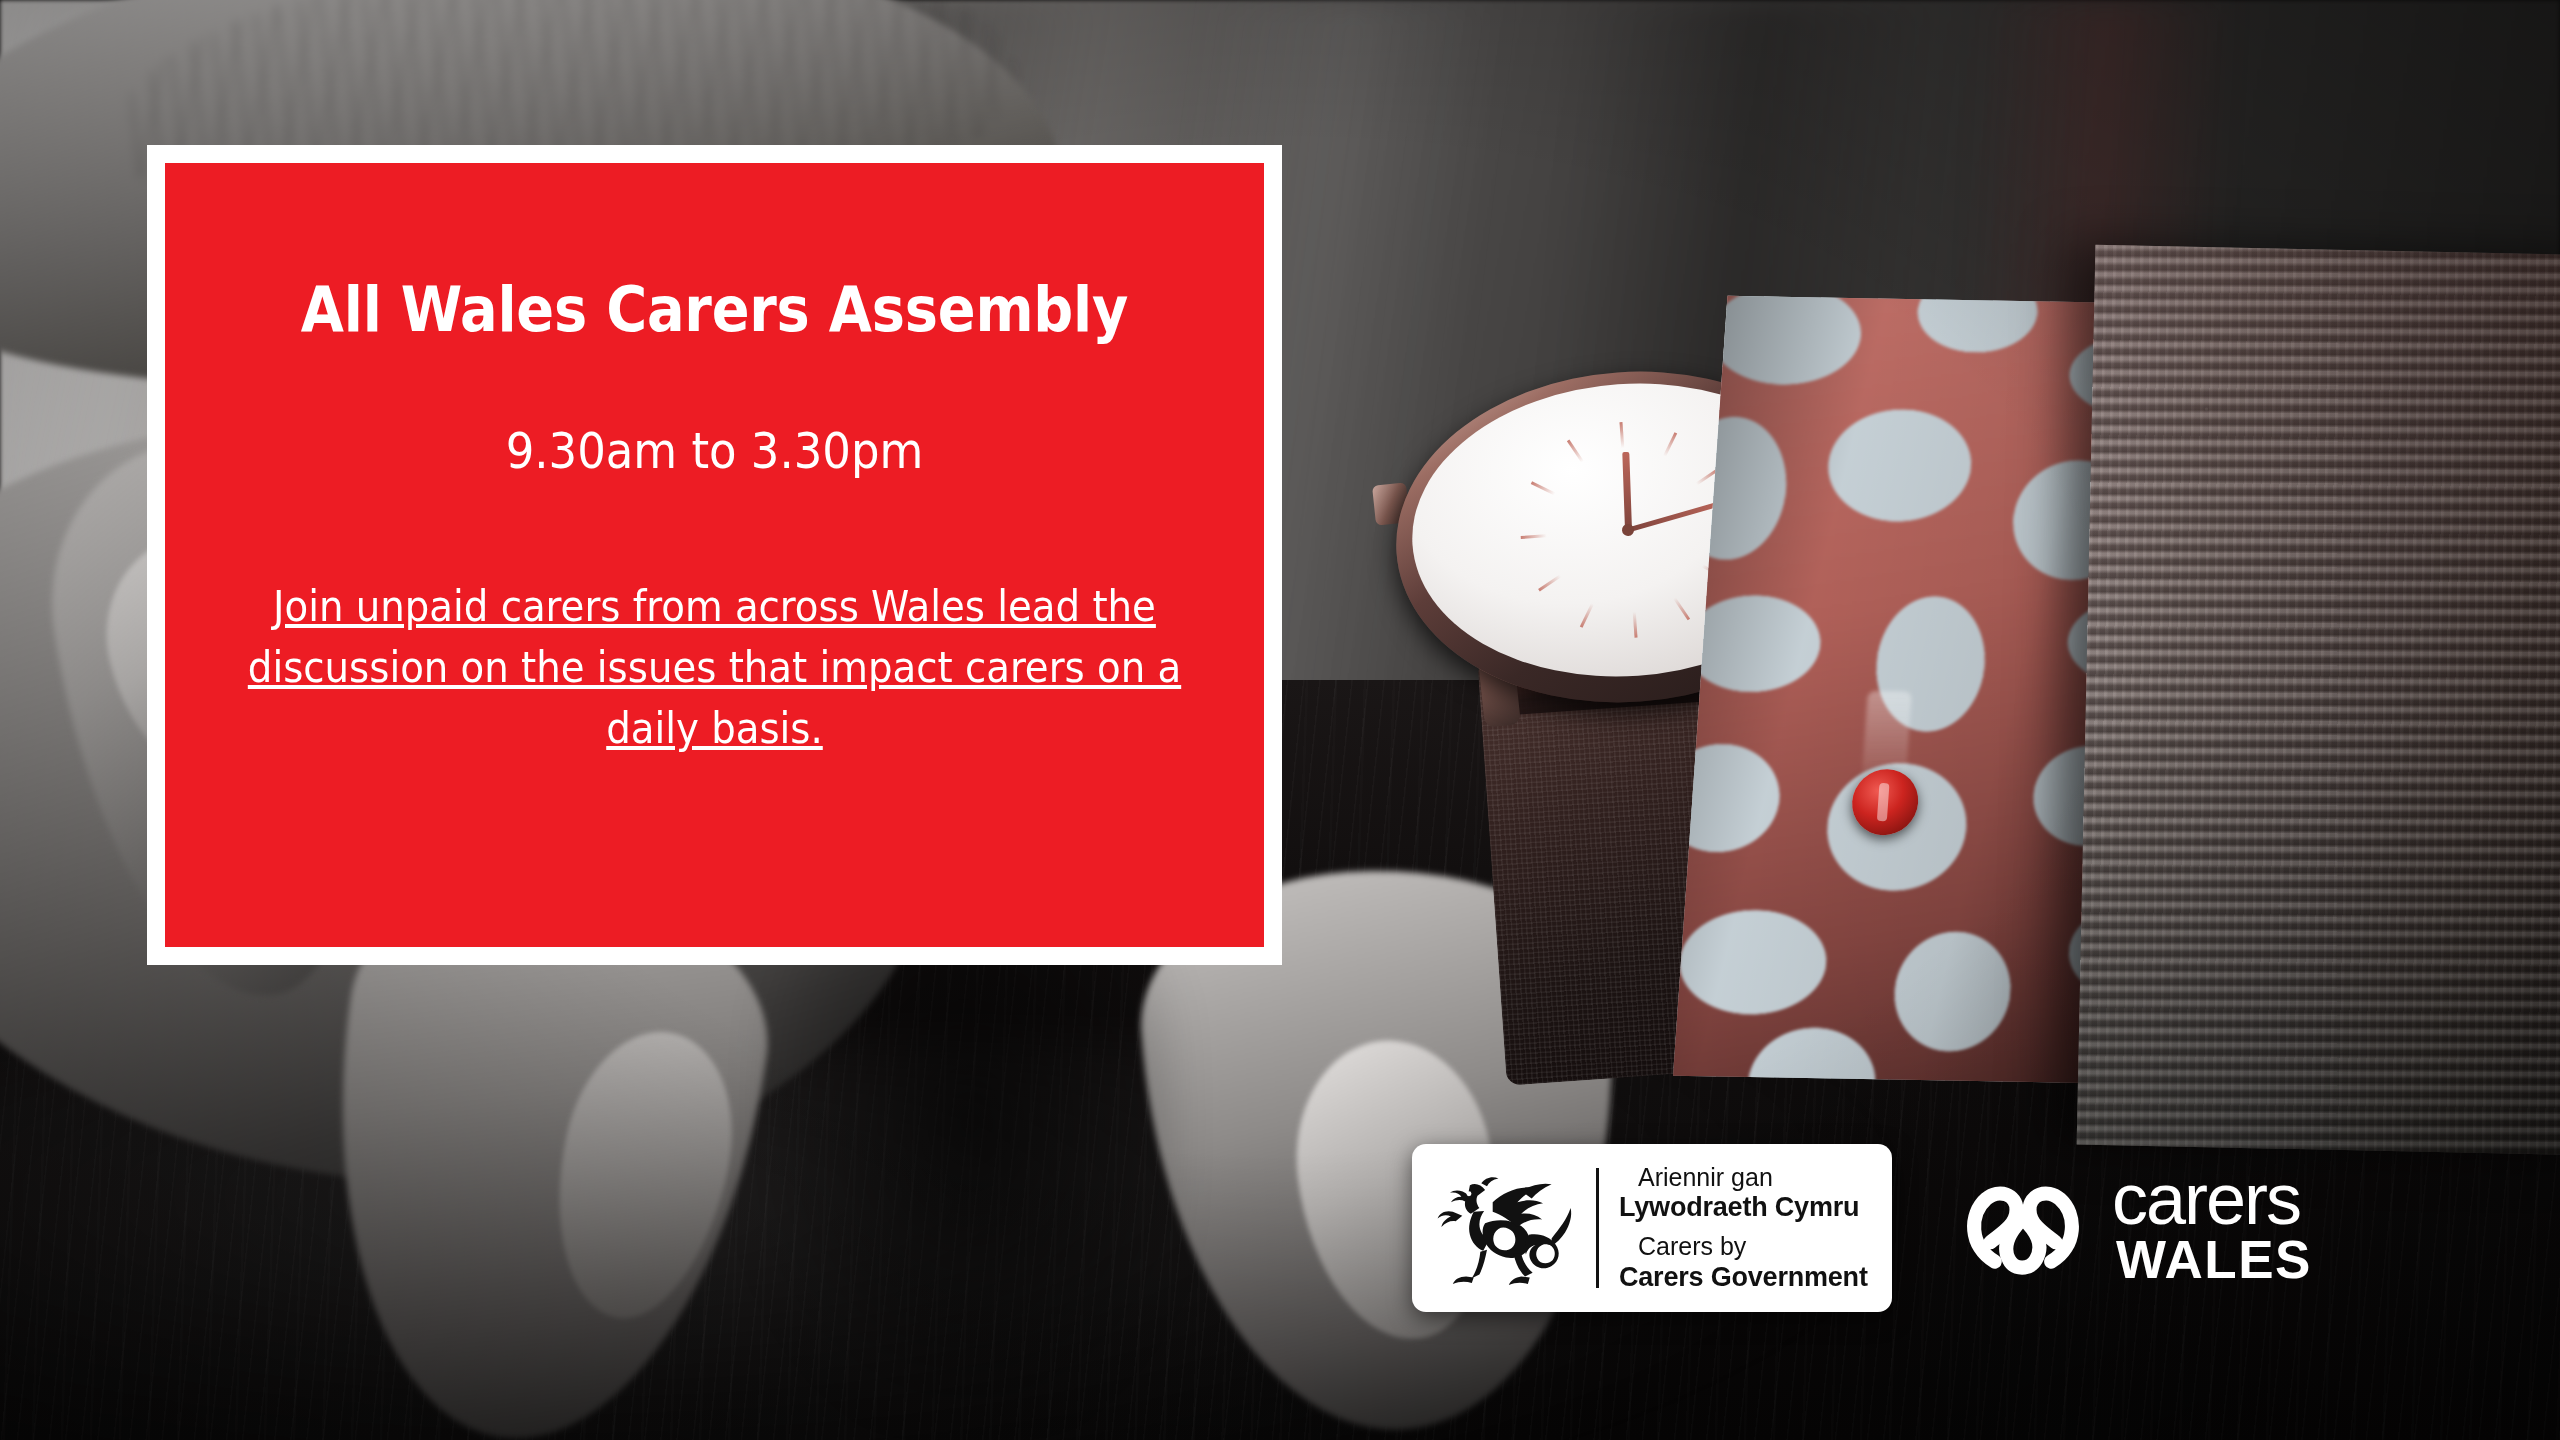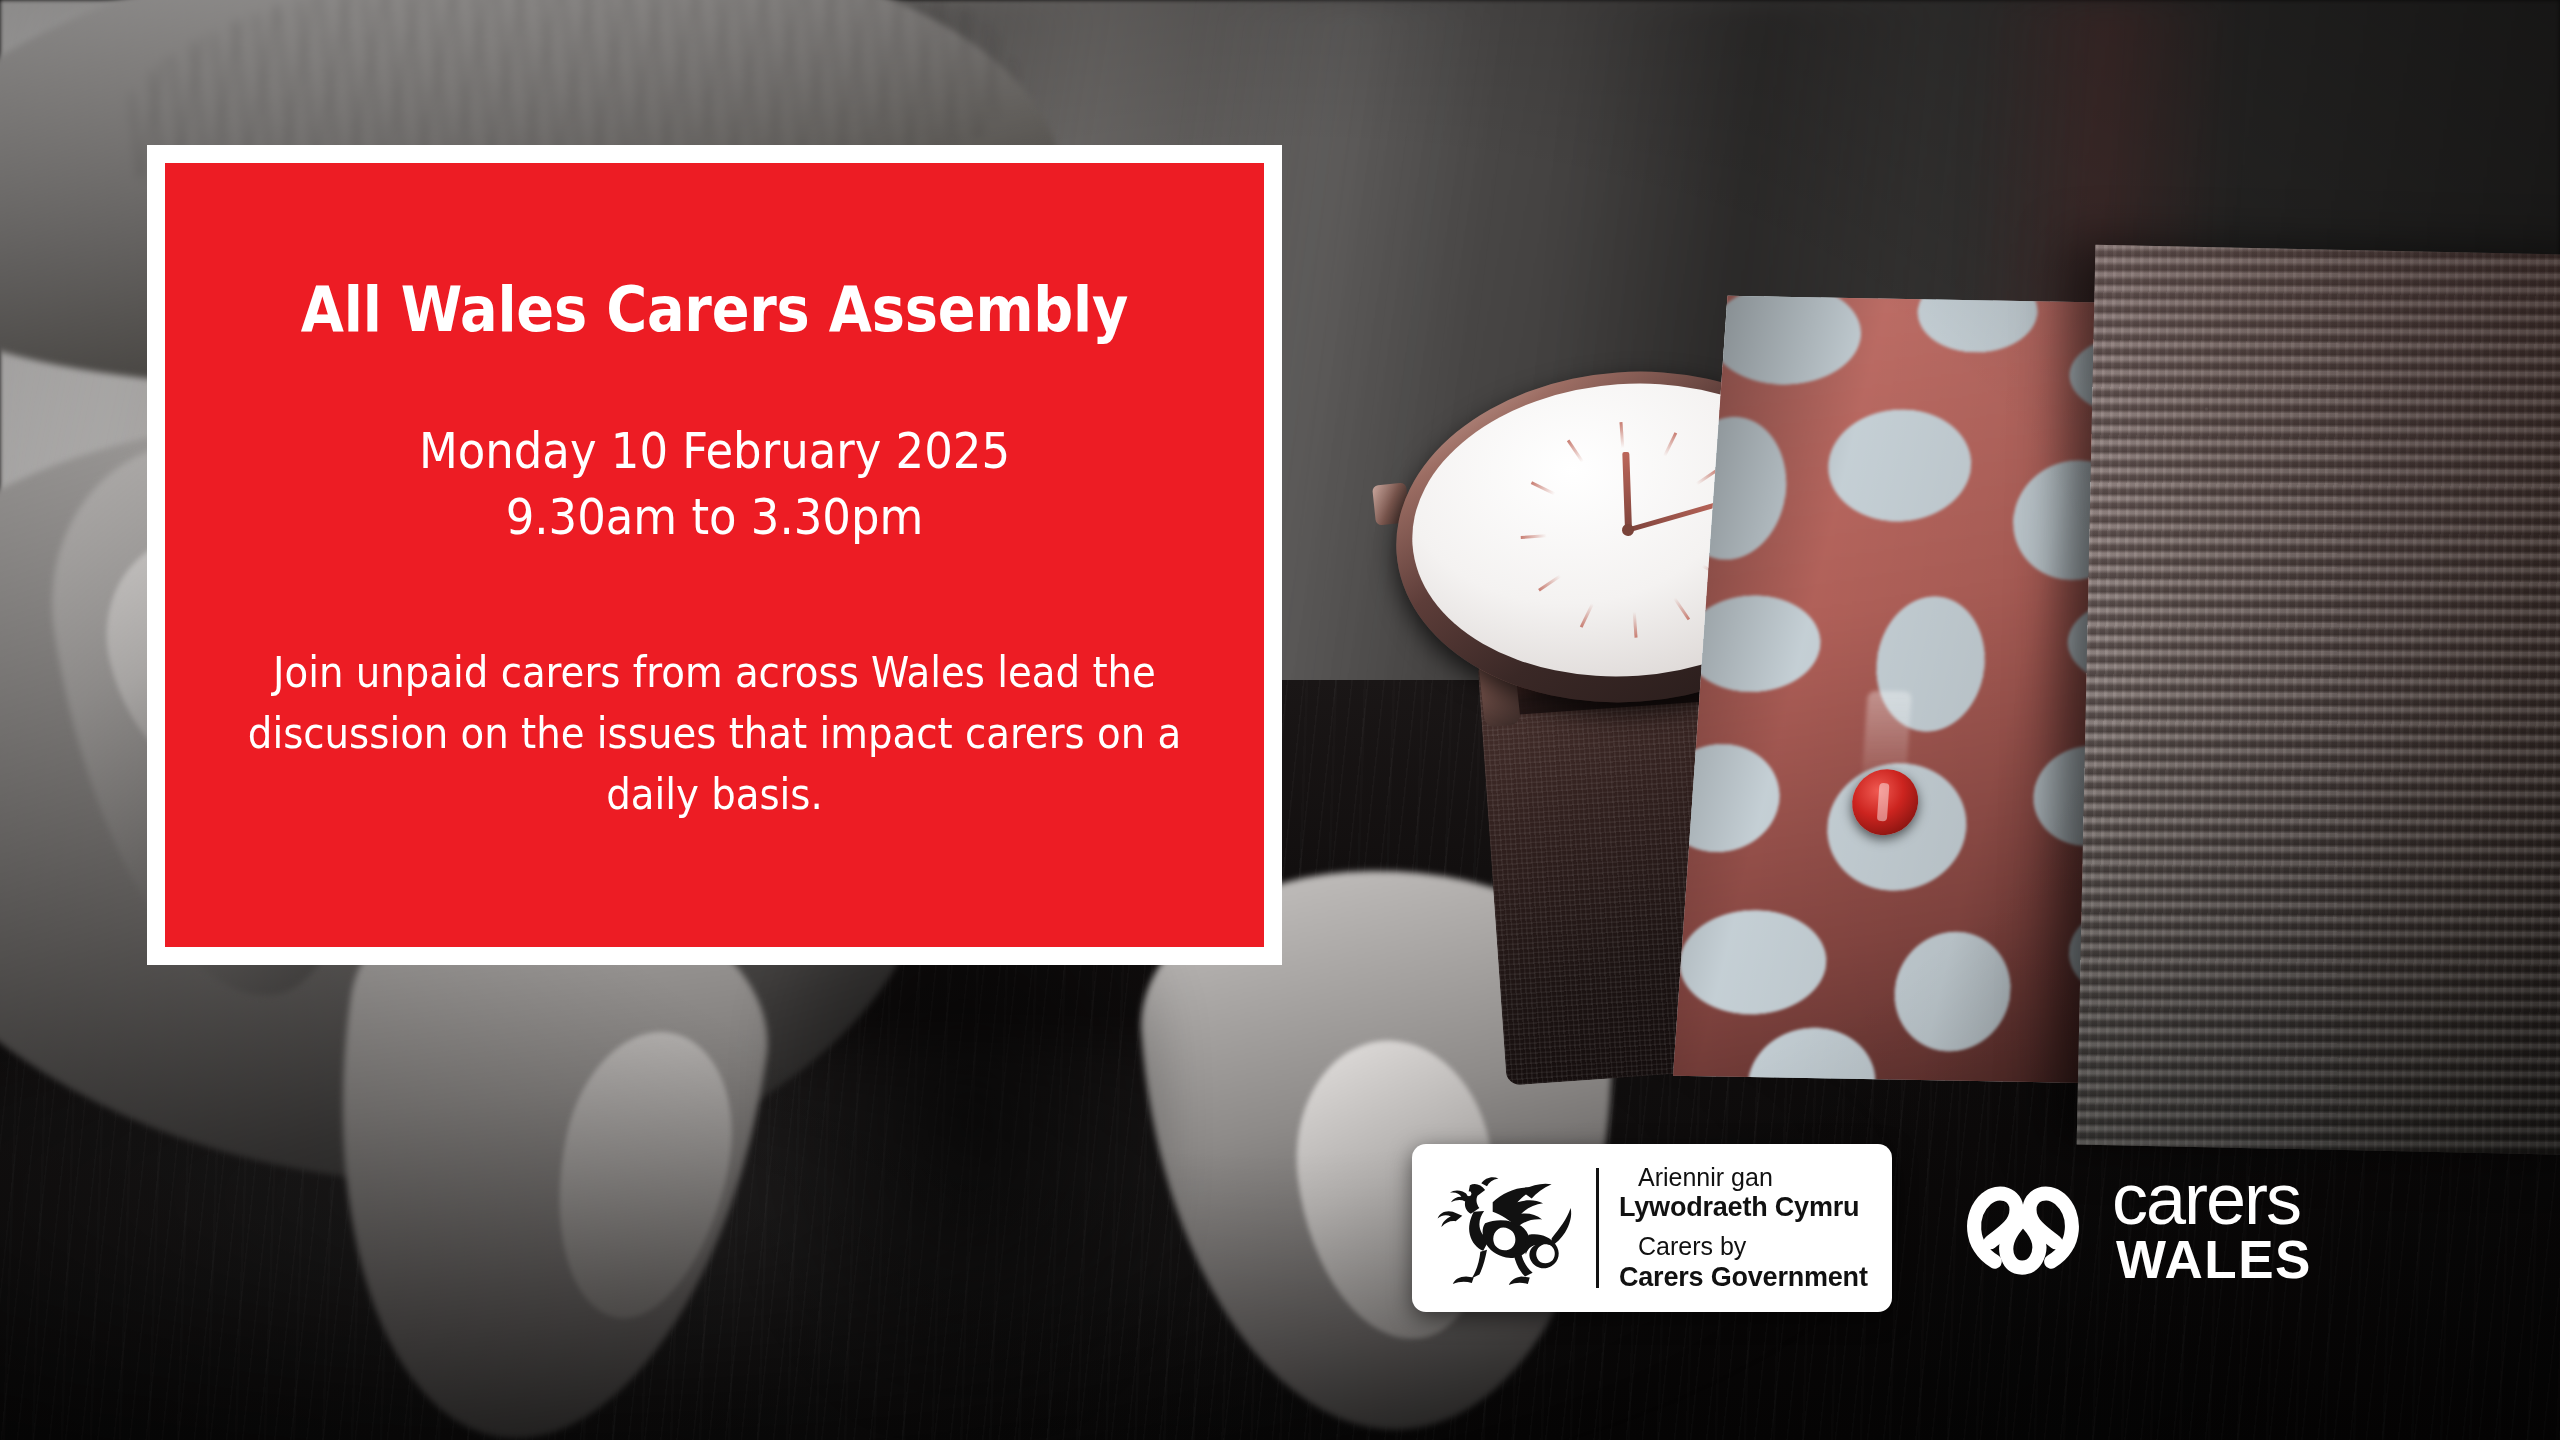--- a/index.html
+++ b/index.html
@@ -382,20 +382,21 @@
     white-space: nowrap;
   }
   .card-body {
     font-family: "DejaVu Sans Condensed", "Liberation Sans Narrow", "Liberation Sans", sans-serif;
     font-weight: 400;
     font-size: 43px;
     line-height: 1.42;
     margin: 0;
     padding-top: 92px;
     max-width: 1010px;
+    text-decoration: underline;
   }
 
   
   .wg-badge {
     position: absolute;
     left: 1412px;
     top: 1144px;
     width: 480px;
     height: 168px;
     background: #ffffff;
@@ -530,21 +531,20 @@
       <div class="sleeve-warm"></div>
     </div>
 
     <div class="vignette"></div>
   </div>
 
   <div class="card-frame">
     <div class="card-red">
       <h1 class="card-title">All Wales Carers Assembly</h1>
       <div class="card-date">
-        <div>Monday 10 February 2025</div>
         <div>9.30am to 3.30pm</div>
       </div>
       <p class="card-body">Join unpaid carers from across Wales lead the discussion on the issues that impact carers on a daily basis.</p>
     </div>
   </div>
 
   <div class="wg-badge">
     <svg class="wg-dragon" viewBox="0 0 160 130" aria-hidden="true">
       <g fill="#111">
 

